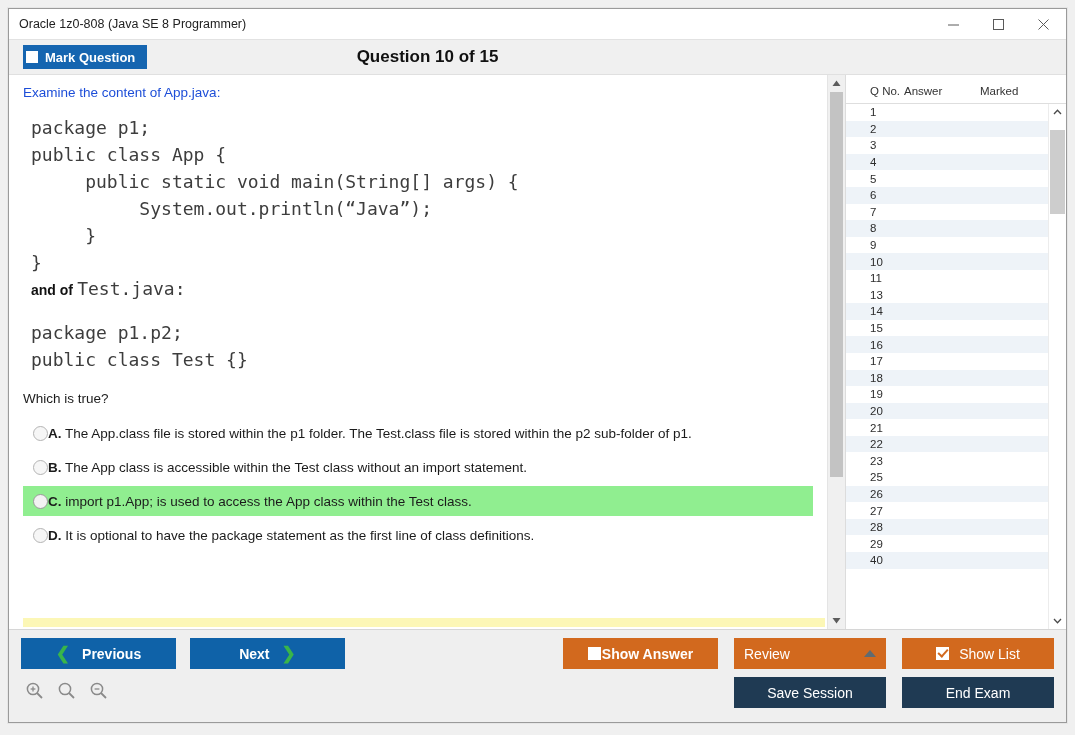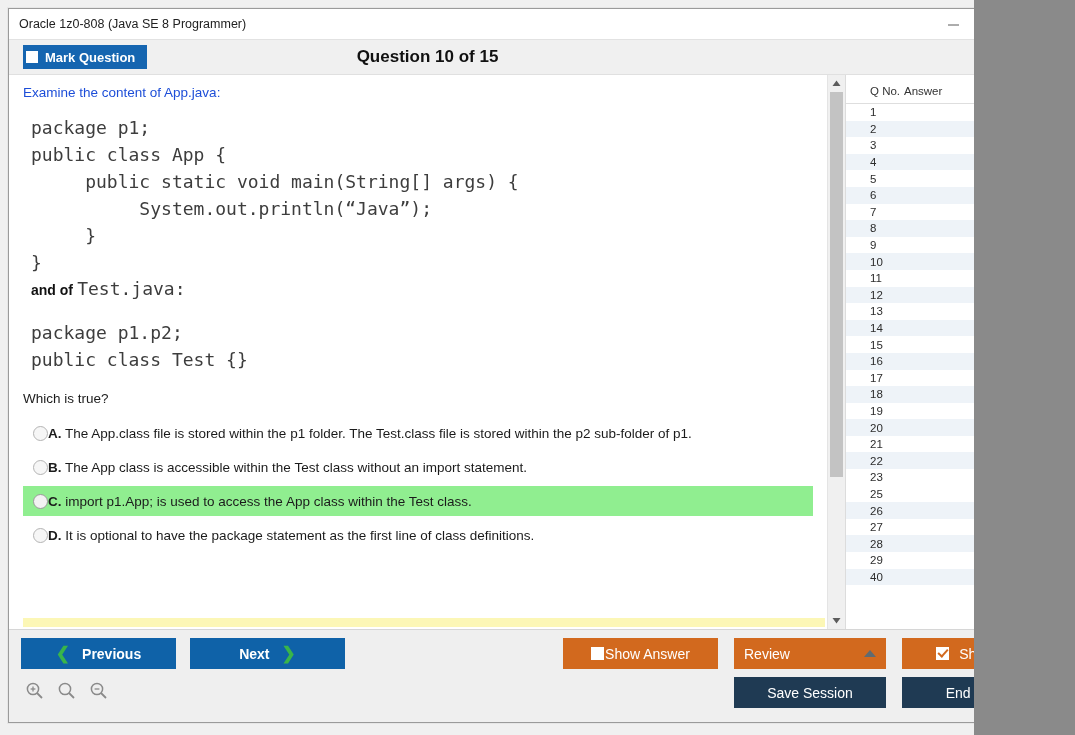--- a/index.html
+++ b/index.html
@@ -6,21 +6,21 @@
     margin: 0;
     padding: 0;
     background: #8a8a8a;
   }
   body {
     font-family: "Liberation Sans", sans-serif;
     -webkit-font-smoothing: antialiased;
   }
   #app {
     position: relative;
-    width: 974px;
+    width: 1075px;
     height: 735px;
     overflow: hidden;
     background: #f0f0f0;
   }
   .window {
     position: absolute;
     left: 8px;
     top: 8px;
     width: 1059px;
     height: 715px;
@@ -322,20 +322,21 @@
   .chev { color: #39b54a; font-size: 17px; line-height: 1; font-weight: bold; }
   .btn-orange {
     background: #d2691e;
     color: #ffffff;
     height: 31px;
     font-size: 14px;
   }
   .btn-showanswer {
     width: 155px;
     gap: 1px;
+    font-weight: bold;
   }
   .obox {
     width: 13px; height: 13px;
     background: #ffffff;
     display: inline-block;
     flex: none;
     position: relative;
   }
   .obox.checked::after {
     content: "";
@@ -542,25 +543,20 @@
                 <div class="a"></div>
                 <div class="m"></div>
               </div>
               <div class="lrow alt">
                 <div class="n">10</div>
                 <div class="a"></div>
                 <div class="m"></div>
               </div>
               <div class="lrow">
                 <div class="n">11</div>
-                <div class="a"></div>
-                <div class="m"></div>
-              </div>
-              <div class="lrow alt">
-                <div class="n">12</div>
                 <div class="a"></div>
                 <div class="m"></div>
               </div>
               <div class="lrow">
                 <div class="n">13</div>
                 <div class="a"></div>
                 <div class="m"></div>
               </div>
               <div class="lrow alt">
                 <div class="n">14</div>

